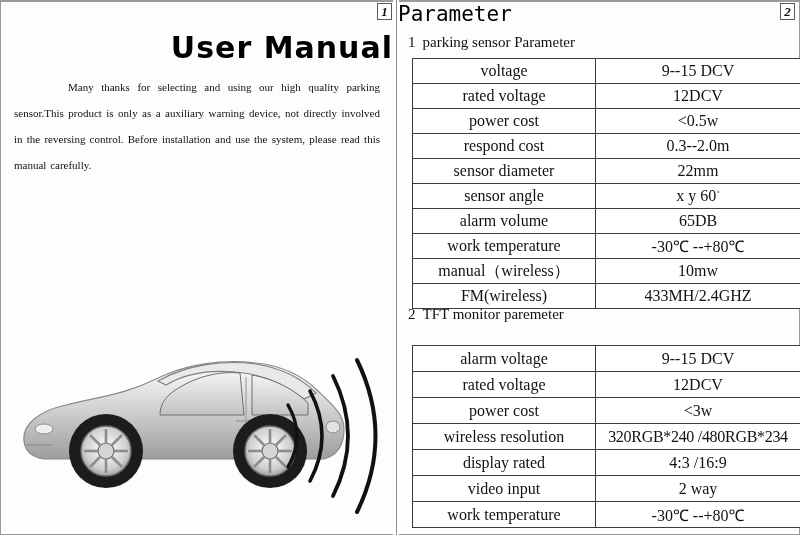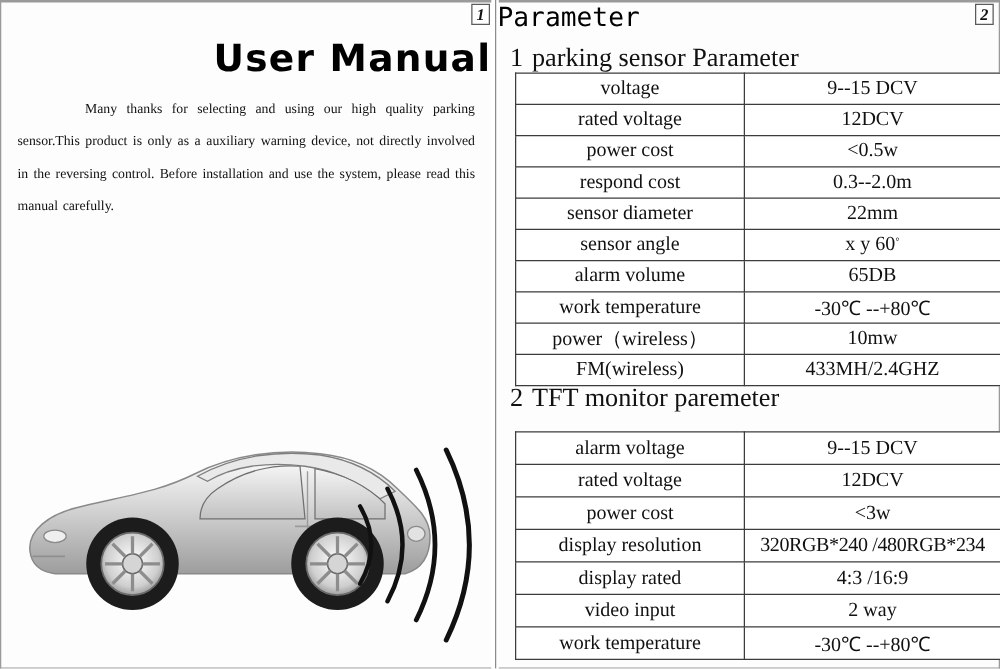--- a/index.html
+++ b/index.html
@@ -104,21 +104,21 @@
     left: 398px;
     top: 2px;
     font-family: "DejaVu Sans Mono", monospace;
     font-size: 21px;
     color: #000;
     letter-spacing: 0px;
   }
   .section-heading {
     position: absolute;
     font-family: "Liberation Serif", serif;
-    font-size: 21px;
+    font-size: 15px;
     color: #111;
   }
   .section-heading .sec-num { margin-right: 7px; }
   .sec1-heading { left: 408px; top: 34px; }
   .sec2-heading { left: 408px; top: 306px; }
 
   
   .spec-table {
     position: absolute;
     border-collapse: collapse;
@@ -278,21 +278,21 @@
       </tr>
       <tr>
         <td class="k">alarm volume</td>
         <td class="v">65DB</td>
       </tr>
       <tr>
         <td class="k">work temperature</td>
         <td class="v">-30℃ --+80℃</td>
       </tr>
       <tr>
-        <td class="k">power（wireless）</td>
+        <td class="k">manual（wireless）</td>
         <td class="v">10mw</td>
       </tr>
       <tr>
         <td class="k">FM(wireless)</td>
         <td class="v">433MH/2.4GHZ</td>
       </tr>
     </tbody>
   </table>
 
   <div class="section-heading sec2-heading">
@@ -307,21 +307,21 @@
       </tr>
       <tr>
         <td class="k">rated   voltage</td>
         <td class="v">12DCV</td>
       </tr>
       <tr>
         <td class="k">power   cost</td>
         <td class="v">&lt;3w</td>
       </tr>
       <tr>
-        <td class="k">display resolution</td>
+        <td class="k">wireless resolution</td>
         <td class="v tight">320RGB*240 /480RGB*234</td>
       </tr>
       <tr>
         <td class="k">display rated</td>
         <td class="v">4:3 /16:9</td>
       </tr>
       <tr>
         <td class="k">video  input</td>
         <td class="v">2  way</td>
       </tr>

